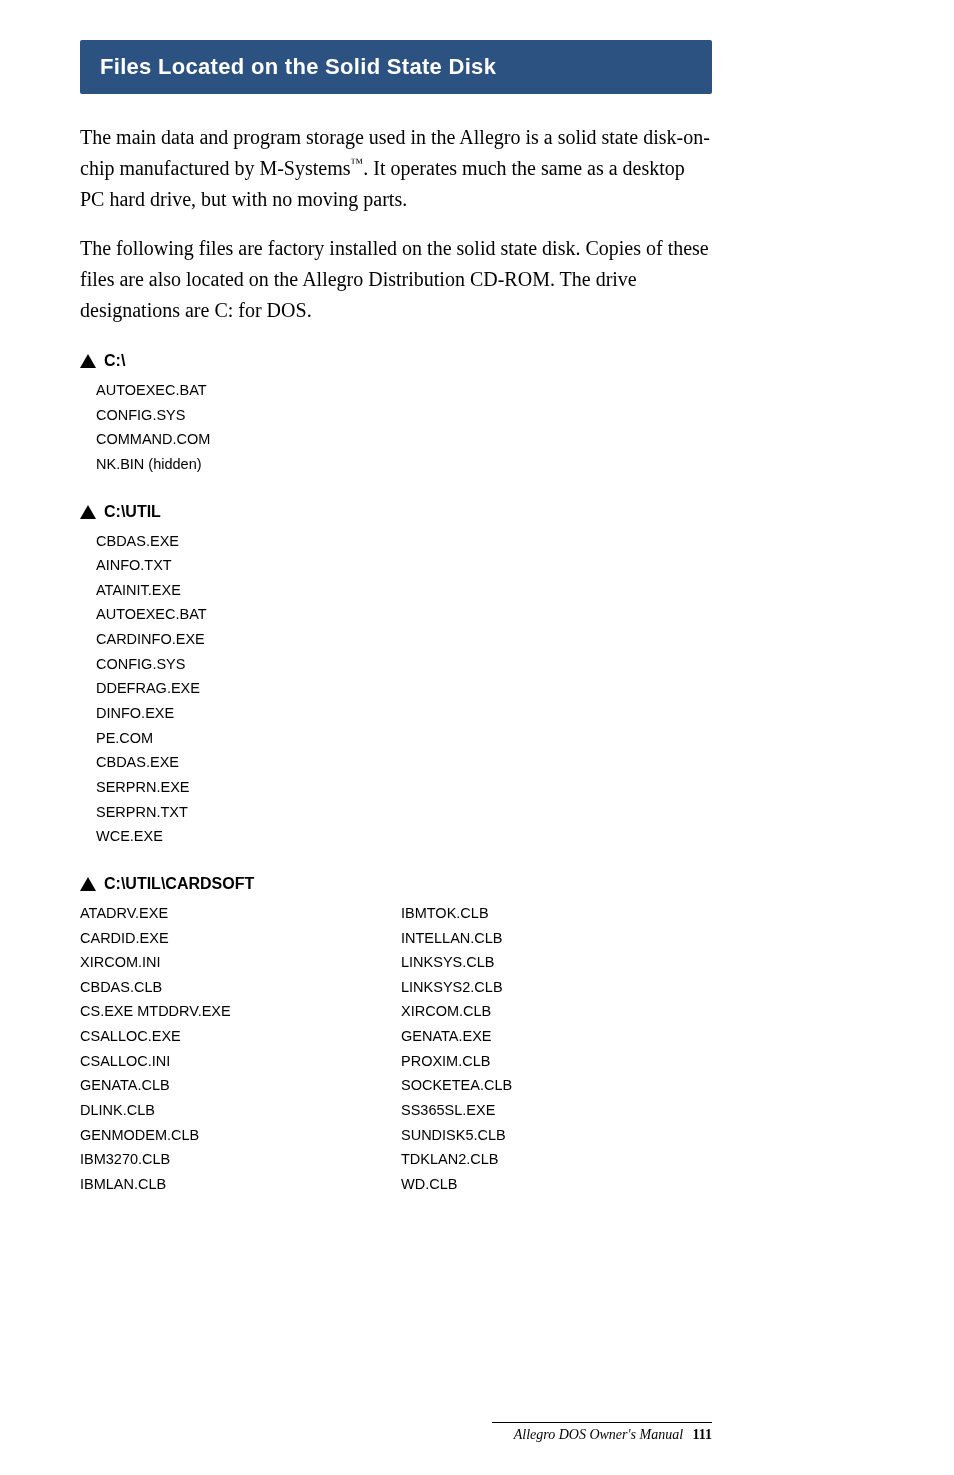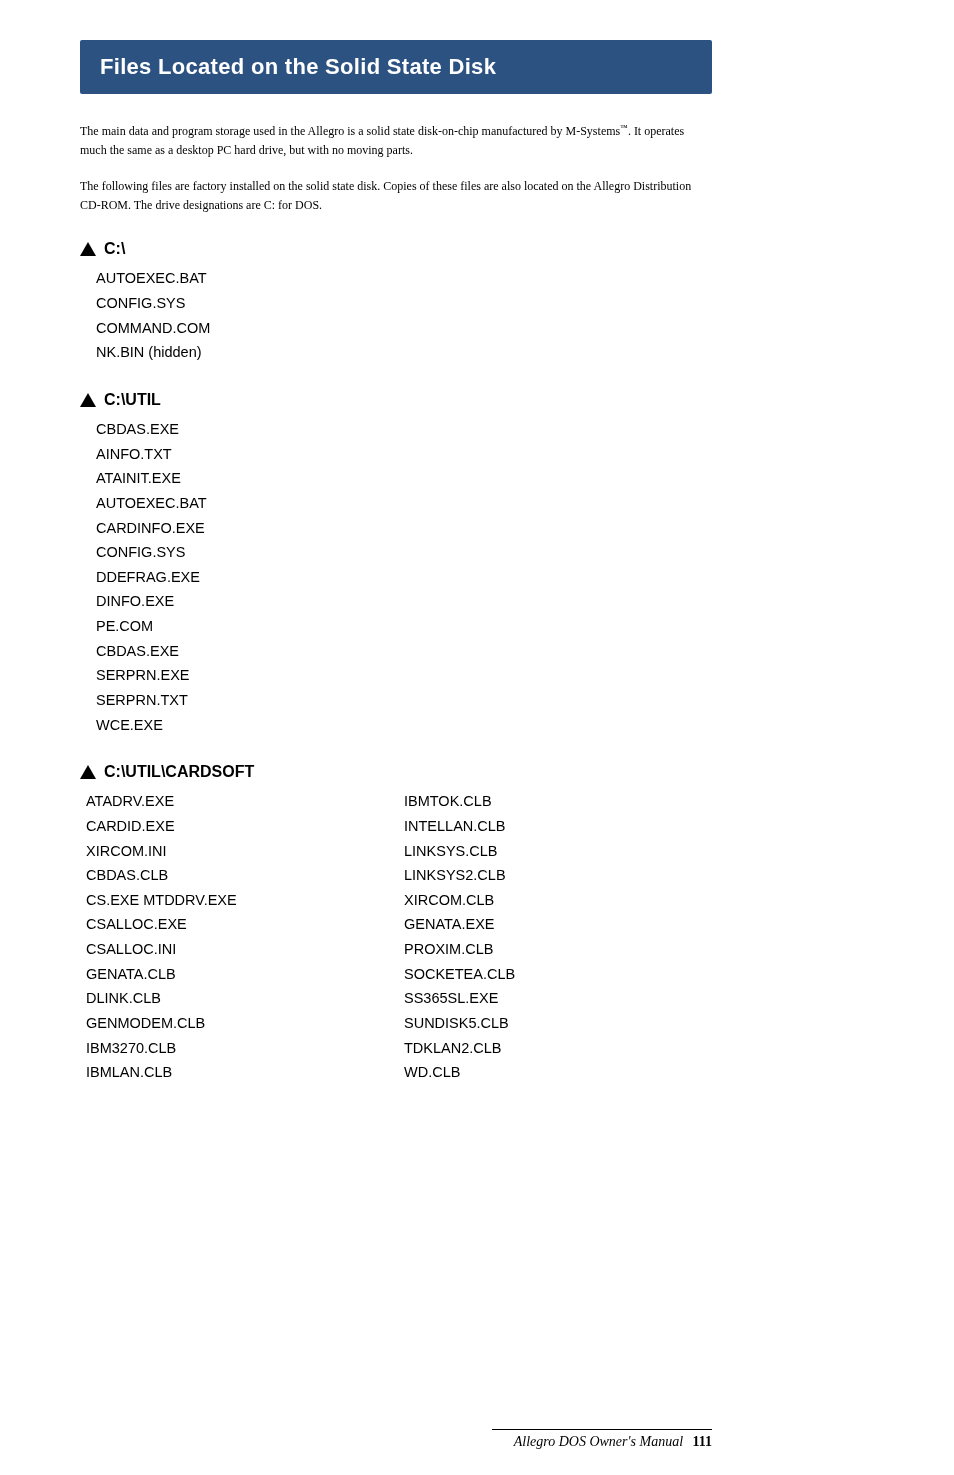--- a/index.html
+++ b/index.html
@@ -36,21 +36,21 @@
 
     .page-header h1 {
       font-size: 22px;
       font-weight: bold;
       font-family: Arial, Helvetica, sans-serif;
       color: #ffffff;
       letter-spacing: 0.3px;
     }
 
     .intro-text {
-      font-size: 12px;
+      font-size: 20px;
       line-height: 1.55;
       margin-bottom: 18px;
       color: #000;
     }
 
     .section-heading {
       display: flex;
       align-items: center;
       gap: 8px;
       margin-top: 26px;
@@ -78,32 +78,32 @@
       color: #000;
     }
 
     .two-column-list {
       display: grid;
       grid-template-columns: 1fr 1fr;
       column-gap: 10px;
       font-family: Arial, Helvetica, sans-serif;
       font-size: 14.5px;
       line-height: 1.7;
-      margin-left: 6px;
+      margin-left: 0;
       color: #000;
     }
 
     .two-column-list .col {
       display: flex;
       flex-direction: column;
     }
 
     .page-footer {
       position: absolute;
-      bottom: 25px;
+      bottom: 32px;
       right: 80px;
       display: flex;
       flex-direction: column;
       align-items: flex-end;
     }
 
     .footer-line {
       width: 220px;
       height: 1px;
       background: #000;

